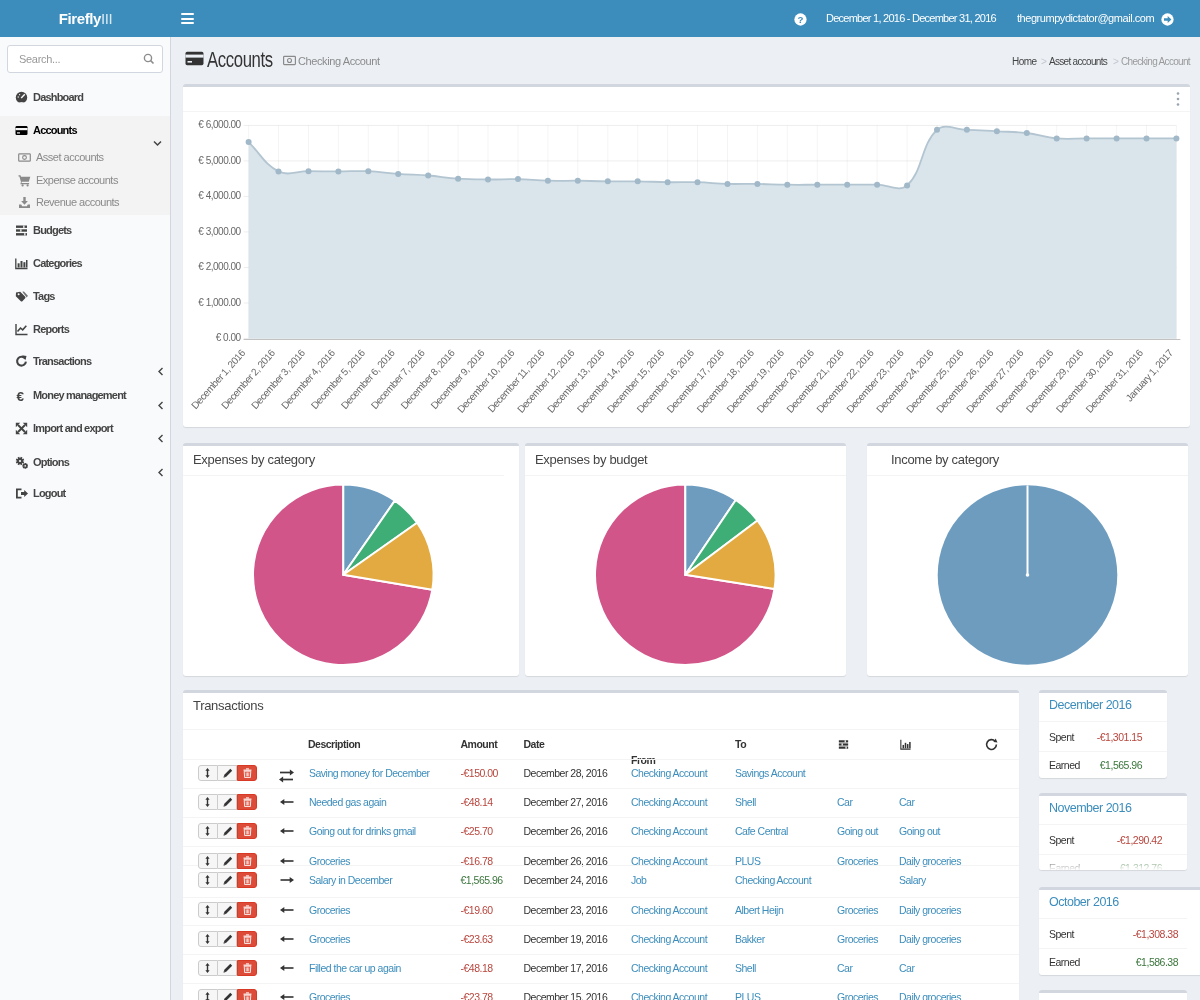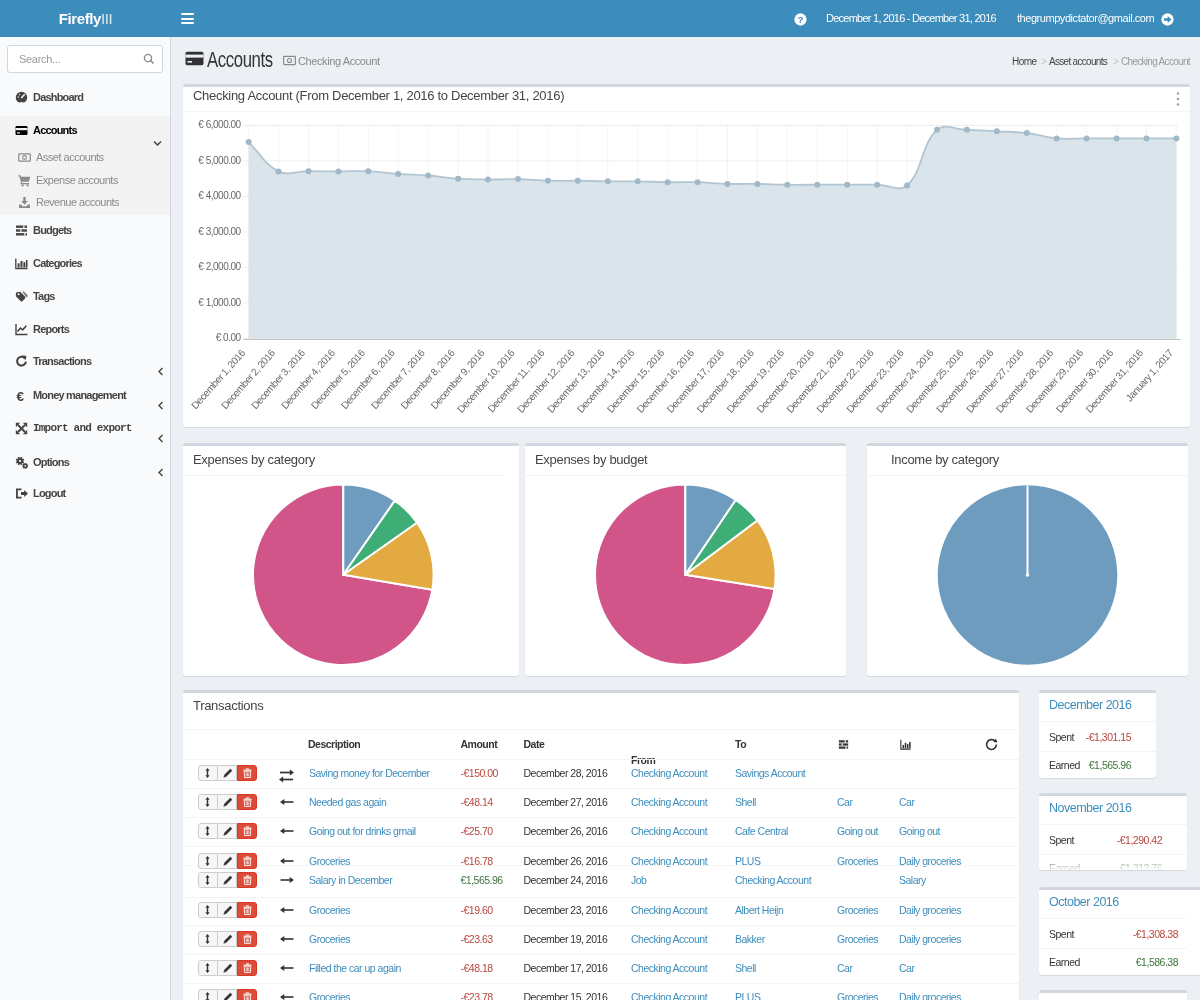--- a/index.html
+++ b/index.html
@@ -117,21 +117,21 @@
     <path d="M6.5 2 3 5.5 6.5 9" fill="none" stroke="#444" stroke-width="1.4"></path>
   </svg>
 <svg class="abs" style="left:15px;top:421.7px;" width="13" height="13" viewBox="0 0 13 13">
     <line x1="3" y1="3" x2="10" y2="10" stroke="#444" stroke-width="1.9"></line>
     <line x1="10" y1="3" x2="3" y2="10" stroke="#444" stroke-width="1.9"></line>
     <path d="M0.8 0.8h4.4L0.8 5.2z" fill="#444"></path>
     <path d="M12.2 0.8v4.4L7.8 0.8z" fill="#444"></path>
     <path d="M0.8 12.2V7.8l4.4 4.4z" fill="#444"></path>
     <path d="M12.2 12.2H7.8l4.4-4.4z" fill="#444"></path>
   </svg>
-<div class="mi" style="left:33px;top:421.7px;color:#444;font-family:Liberation Mono, monospace;">Import and export</div>
+<div class="mi" style="left:33px;top:421.7px;color:#444;">Import and export</div>
 <svg class="abs" style="left:156px;top:432.7px;" width="9" height="11" viewBox="0 0 9 11">
     <path d="M6.5 2 3 5.5 6.5 9" fill="none" stroke="#444" stroke-width="1.4"></path>
   </svg>
 <svg class="abs" style="left:15px;top:455.5px;" width="13" height="13" viewBox="0 0 13 13">
     <line x1="5.0" y1="5.0" x2="8.88" y2="6.60" stroke="#444" stroke-width="1.8"></line>
     <line x1="5.0" y1="5.0" x2="6.62" y2="8.88" stroke="#444" stroke-width="1.8"></line>
     <line x1="5.0" y1="5.0" x2="3.40" y2="8.88" stroke="#444" stroke-width="1.8"></line>
     <line x1="5.0" y1="5.0" x2="1.12" y2="6.62" stroke="#444" stroke-width="1.8"></line>
     <line x1="5.0" y1="5.0" x2="1.12" y2="3.40" stroke="#444" stroke-width="1.8"></line>
     <line x1="5.0" y1="5.0" x2="3.38" y2="1.12" stroke="#444" stroke-width="1.8"></line>
@@ -169,21 +169,20 @@
     <rect x="0.6" y="1.4" width="11.8" height="8.2" rx="0.8" fill="none" stroke="#8a8a8a" stroke-width="1.2"></rect>
     <circle cx="6.5" cy="5.5" r="2" fill="none" stroke="#8a8a8a" stroke-width="1.1"></circle>
   </svg>
 <div class="abs" style="left:298px;top:55px;font-size:11px;letter-spacing:-0.4px;color:#8a8a8a;">Checking Account</div>
 <div class="abs" style="left:1012px;top:55.5px;font-size:10px;letter-spacing:-0.5px;color:#444;">Home</div>
 <div class="abs" style="left:1041px;top:55.5px;font-size:10px;color:#c3c7cf;">&gt;</div>
 <div class="abs" style="left:1049px;top:55.5px;font-size:10px;letter-spacing:-0.7px;color:#444;">Asset accounts</div>
 <div class="abs" style="left:1113px;top:55.5px;font-size:10px;color:#c3c7cf;">&gt;</div>
 <div class="abs" style="left:1121px;top:55.5px;font-size:10px;letter-spacing:-0.7px;color:#9a9a9a;">Checking Account</div>
 <div class="box" style="left:183px;top:84px;width:1007px;height:343px;">
-<div class="bt" style="left:10px;top:1px;">Checking Account (From December 1, 2016 to December 31, 2016)</div>
 <svg class="abs" style="right:10px;top:4px;" width="4" height="16" viewBox="0 0 4 16">
       <circle cx="2" cy="2.5" r="1.3" fill="#9aa3b0"></circle>
       <circle cx="2" cy="8" r="1.3" fill="#9aa3b0"></circle>
       <circle cx="2" cy="13.5" r="1.3" fill="#9aa3b0"></circle>
     </svg>
 <div class="hline" style="left:0;top:23.5px;width:1007px;"></div>
 <svg class="abs" style="left:0;top:-3px;" width="1007" height="340" viewBox="0 0 1007 340">
 <line x1="60.6" y1="254.5" x2="993.4" y2="254.5" stroke="rgba(0,0,0,0.07)" stroke-width="1"></line>
 <line x1="60.6" y1="219.0" x2="993.4" y2="219.0" stroke="rgba(0,0,0,0.07)" stroke-width="1"></line>
 <line x1="60.6" y1="183.5" x2="993.4" y2="183.5" stroke="rgba(0,0,0,0.07)" stroke-width="1"></line>
@@ -637,21 +636,21 @@
     </svg>
 <div class="cell lnk" style="left:126px;top:298px;">Groceries</div>
 <div class="cell red" style="left:277.5px;top:298px;">-€23.78</div>
 <div class="cell" style="left:340.5px;top:298px;color:#333;">December 15, 2016</div>
 <div class="cell lnk" style="left:448px;top:298px;">Checking Account</div>
 <div class="cell lnk" style="left:552px;top:298px;">PLUS</div>
 <div class="cell lnk" style="left:654px;top:298px;">Groceries</div>
 <div class="cell lnk" style="left:716px;top:298px;">Daily groceries</div>
 
 </div>
-<div class="box" style="left:1039px;top:690px;width:117px;height:88px;overflow:hidden;">
+<div class="box" style="left:1039px;top:690px;width:128px;height:88px;overflow:hidden;">
 <div class="abs" style="left:10px;top:5px;font-size:12.5px;letter-spacing:-0.5px;color:#3c8dbc;white-space:nowrap;">December 2016</div>
 <div class="hline" style="left:0;top:28px;width:148px;"></div>
 <div class="cell" style="left:10px;top:38px;color:#333;">Spent</div>
 <div class="cell red" style="right:25px;top:38px;">-€1,301.15</div>
 <div class="hline" style="left:0;top:58px;width:148px;"></div>
 <div class="cell" style="left:10px;top:66px;color:#333;">Earned</div>
 <div class="cell grn" style="right:25px;top:66px;">€1,565.96</div>
 </div>
 <div class="box" style="left:1039px;top:793px;width:148px;height:77px;overflow:hidden;">
 <div class="abs" style="left:10px;top:5px;font-size:12.5px;letter-spacing:-0.5px;color:#3c8dbc;white-space:nowrap;">November 2016</div>

